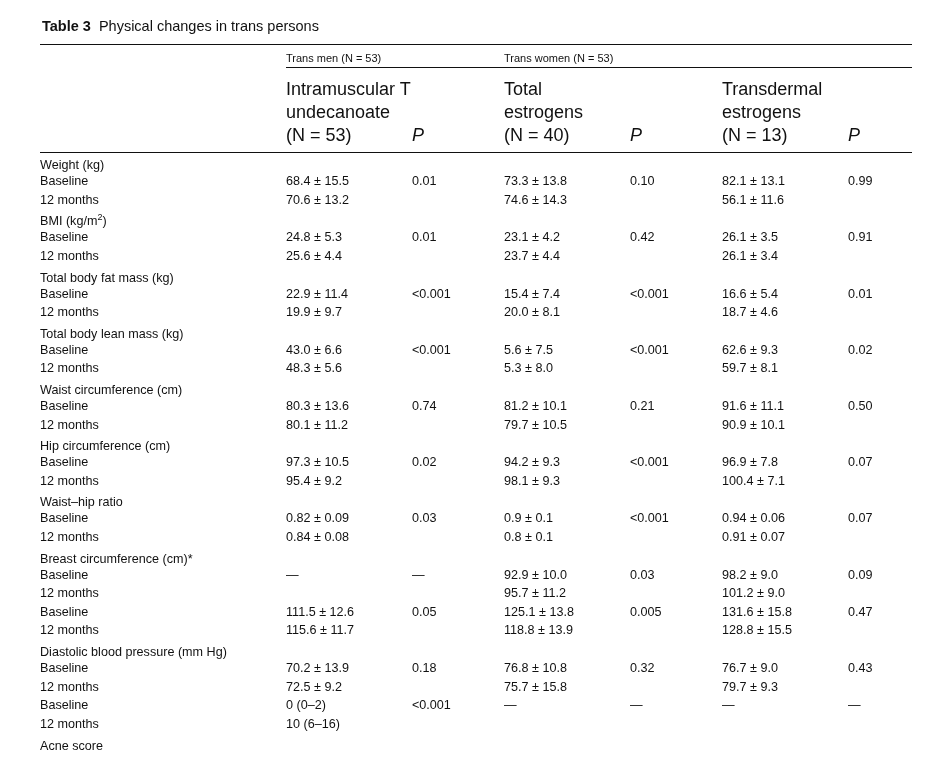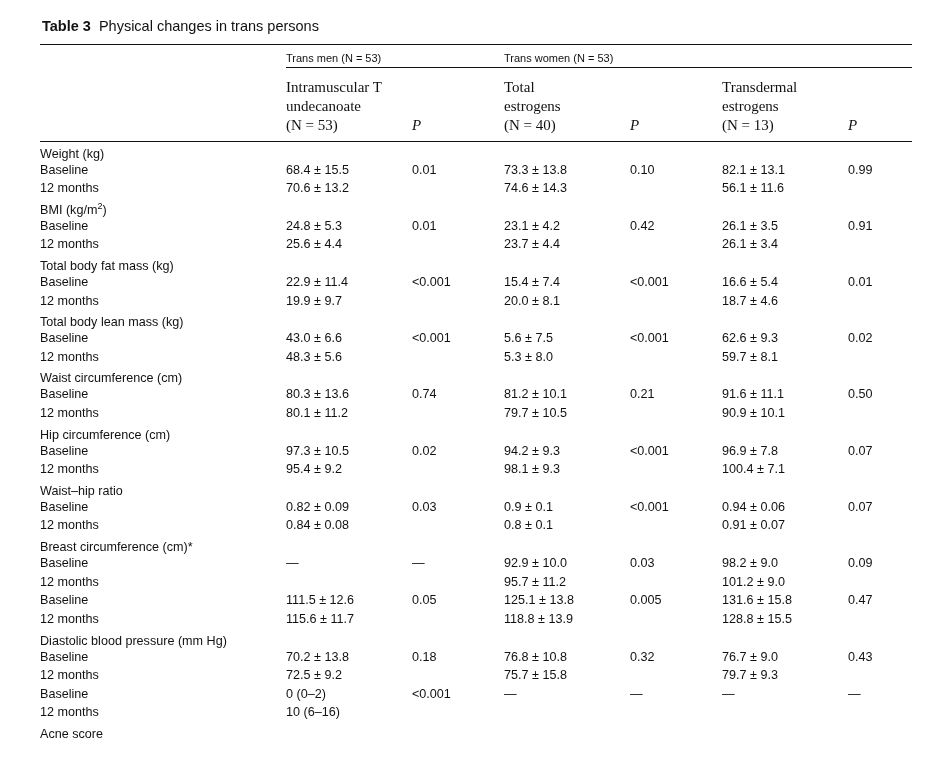--- a/index.html
+++ b/index.html
@@ -70,23 +70,22 @@
   tr.grp td.grp-cell {
     border-bottom: 1.1px solid #111;
     padding-bottom: 3px;
   }
   tr.spacer-thin td { height: 4px; }
 
   tr.subhead td {
     padding-top: 6px;
     padding-bottom: 5px;
     line-height: 1.28;
-    font-size: 15px;
+    font-size: 18px;
     vertical-align: bottom;
-    font-family: Liberation Serif, serif;
   }
   tr.subhead td.pcol {
     font-style: italic;
     padding-bottom: 5px;
   }
 
   tr.section td.label {
     padding-top: 5px;
     padding-bottom: 0px;
   }
@@ -409,21 +408,21 @@
           <td class="label">Diastolic blood pressure (mm Hg)</td>
           <td></td>
           <td></td>
           <td></td>
           <td></td>
           <td></td>
           <td></td>
         </tr>
         <tr class="datarow">
           <td class="indent">Baseline</td>
-          <td class="num">70.2 ± 13.8</td>
+          <td class="num">70.2 ± 13.9</td>
           <td class="pval">0.18</td>
           <td class="num">76.8 ± 10.8</td>
           <td class="pval">0.32</td>
           <td class="num">76.7 ± 9.0</td>
           <td class="pval">0.43</td>
         </tr>
         <tr class="datarow">
           <td class="indent">12 months</td>
           <td class="num">72.5 ± 9.2</td>
           <td class="pval"></td>

